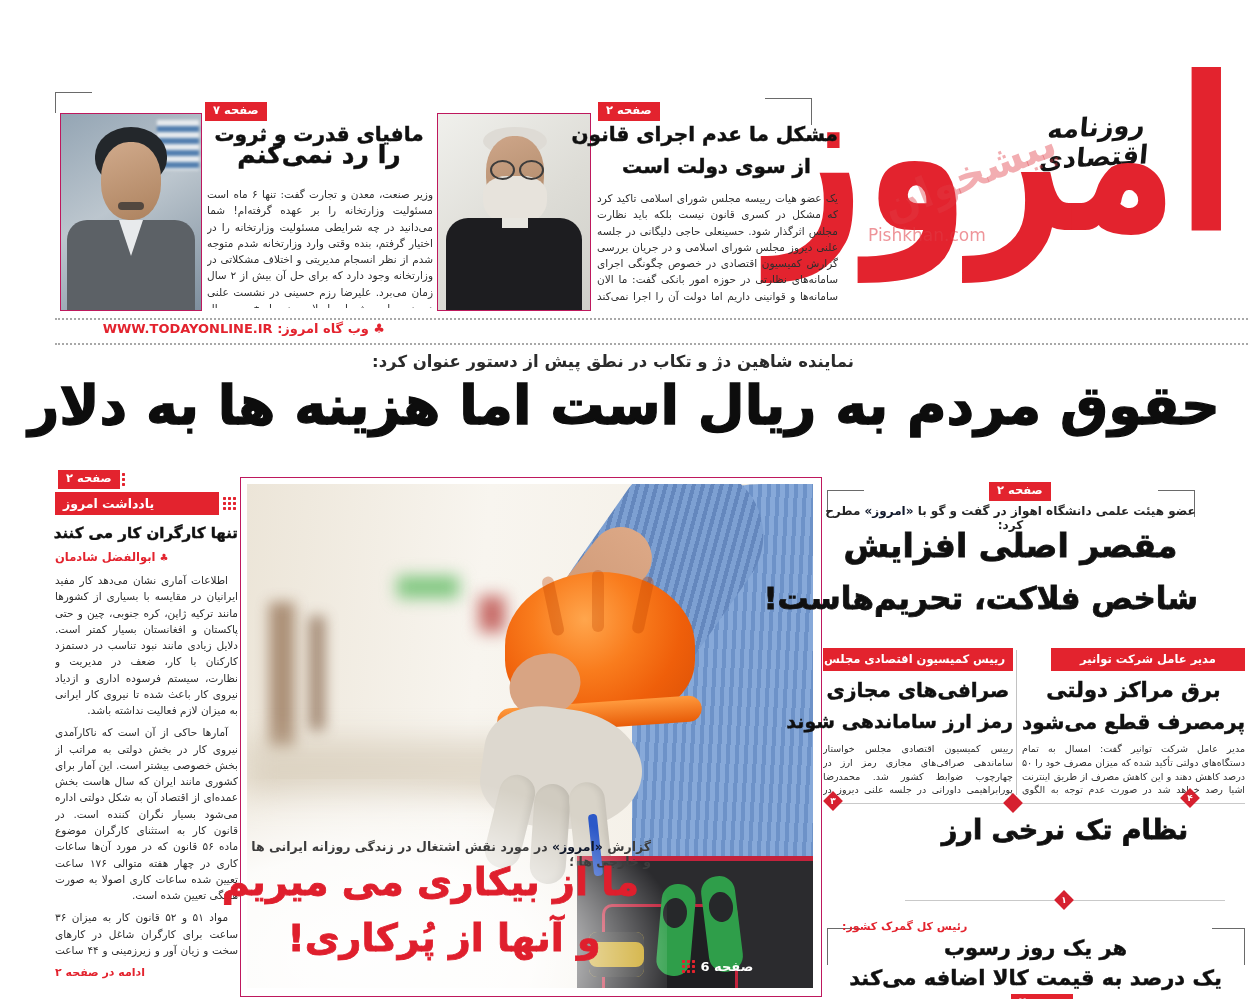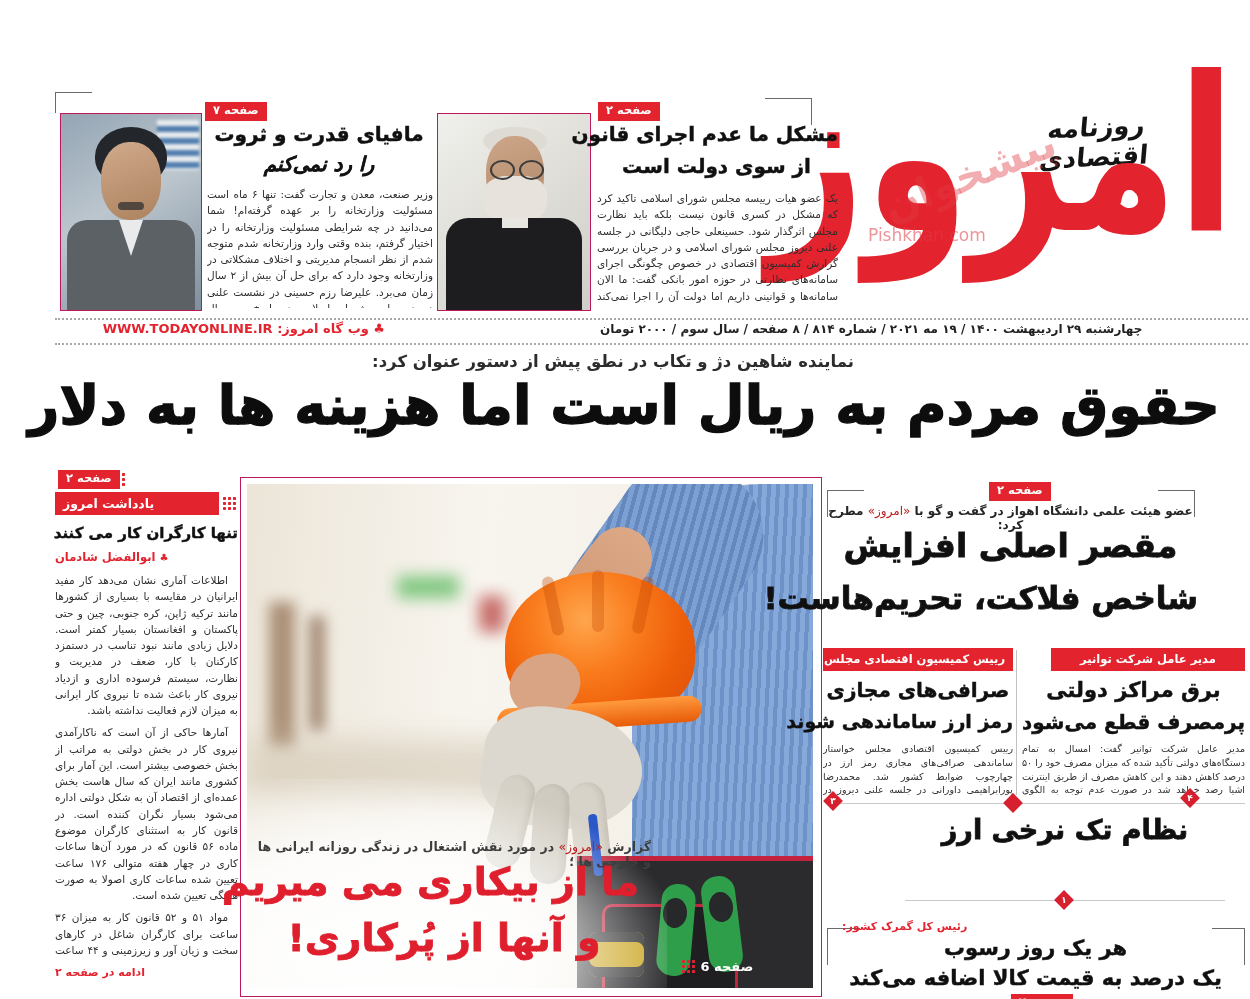--- a/index.html
+++ b/index.html
@@ -21,21 +21,21 @@
   .dotline{border-top:2px dotted #a8a8a8;height:0;}
   .vline{border-left:1px solid #c2c2c2;width:0;}
   .hline{border-top:1px solid #c9c9c9;height:0;}
   .bracket-tl{border-top:1.5px solid #6a6a6a;border-left:1.5px solid #6a6a6a;}
   .bracket-tr{border-top:1.5px solid #6a6a6a;border-right:1.5px solid #6a6a6a;}
   .diamond{width:14px;height:14px;background:#d6202f;transform:rotate(45deg);}
   .diamond span{display:block;width:14px;height:14px;transform:rotate(-45deg);
                 color:#fff;font-size:9px;font-weight:bold;text-align:center;line-height:14px;}
   .club{color:#e3232e;font-weight:bold;}
   .photo-frame{border:1px solid #be185d;background:#fff;}
-  .kicker-brand{color:#b91c1c;font-weight:normal;}
+  .kicker-brand{color:#0f172a;font-weight:bold;}
   .red{color:#e3232e;}
 </style>
 </head>
 <body>
 
 <div class="page">
 
   <div class="abs" style="left:850px;top:40px;width:395px;height:280px;">
     <div class="abs" style="left:145px;top:72px;width:200px;text-align:center;font-size:26px;font-weight:bold;color:#141414;transform:rotate(-3deg) skewX(-8deg);">روزنامه اقتصادی</div>
     <div class="abs" style="left:0;top:8px;width:385px;text-align:left;font-size:168px;font-weight:bold;color:#e3232e;line-height:1;transform:scaleY(1.28);transform-origin:50% 0;letter-spacing:-4px;">امروز</div>
@@ -49,21 +49,21 @@
       <div class="abs" style="left:0;top:0;width:140px;height:196px;background:linear-gradient(150deg,#94a5b4 0%,#bcc6ce 45%,#7e8f9e 100%);"></div>
       <div class="abs" style="left:96px;top:6px;width:42px;height:50px;background:repeating-linear-gradient(180deg,#f2f4f6 0 6px,#3f72aa 6px 12px);filter:blur(1.5px);opacity:.85;"></div>
       <div class="abs" style="left:34px;top:13px;width:72px;height:58px;background:#23272b;border-radius:50% 50% 45% 45%;"></div>
       <div class="abs" style="left:40px;top:28px;width:60px;height:78px;background:linear-gradient(160deg,#cda687 10%,#b08663 90%);border-radius:46%;"></div>
       <div class="abs" style="left:57px;top:88px;width:26px;height:8px;background:#52473f;border-radius:4px;"></div>
       <div class="abs" style="left:6px;top:106px;width:128px;height:90px;background:#5c6166;border-radius:20px 20px 0 0;"></div>
       <div class="abs" style="left:58px;top:106px;width:24px;height:36px;background:#e8eaec;clip-path:polygon(0 0,100% 0,50% 100%);"></div>
     </div>
     <span class="tag abs" style="left:150px;top:12px;">صفحه ۷</span>
     <div class="abs hlc stroke-sm" style="left:150px;top:32px;width:228px;font-size:20px;">مافیای قدرت و ثروت</div>
-    <div class="abs hlc stroke-sm" style="left:150px;top:62px;width:228px;font-size:20px;font-style:italic;">را رد نمی‌کنم</div>
+    <div class="abs hlc stroke-sm" style="left:150px;top:50px;width:228px;font-size:25px;">را رد نمی‌کنم</div>
     <div class="abs jtext" style="left:152px;top:96px;width:226px;height:122px;">وزیر صنعت، معدن و تجارت گفت: تنها ۶ ماه است مسئولیت وزارتخانه را بر عهده گرفته‌ام! شما می‌دانید در چه شرایطی مسئولیت وزارتخانه را در اختیار گرفتم، بنده وقتی وارد وزارتخانه شدم متوجه شدم از نظر انسجام مدیریتی و اختلاف مشکلاتی در وزارتخانه وجود دارد که برای حل آن بیش از ۲ سال زمان می‌برد. علیرضا رزم حسینی در نشست علنی دیروز مجلس شورای اسلامی در پاسخ به سوال نماینده مردم مشهد و کلات در خصوص واردات بی رویه کالا، گفت: در ابتدا توضیحی در خصوص واردات کالاهای غیرضروری ارائه می‌کنم براساس مصوبه سران قوا در خرداد سال ۹۷ از ۸ هزار و...</div>
   </div>
 
   <div class="abs" style="left:435px;top:90px;width:403px;height:222px;">
     <div class="abs bracket-tr" style="left:330px;top:8px;width:46px;height:26px;"></div>
     <div class="abs photo-frame" style="left:2px;top:23px;width:152px;height:196px;overflow:hidden;">
       <div class="abs" style="left:0;top:0;width:152px;height:196px;background:linear-gradient(140deg,#f0f0ec 0%,#dddcd6 55%,#cfcfc9 100%);"></div>
       <div class="abs" style="left:45px;top:13px;width:64px;height:28px;background:#dedbd5;border-radius:50%;"></div>
       <div class="abs" style="left:48px;top:22px;width:58px;height:76px;background:linear-gradient(160deg,#cba386 10%,#b08a6a 90%);border-radius:46%;"></div>
       <div class="abs" style="left:45px;top:62px;width:64px;height:50px;background:#e7e3dc;border-radius:40% 40% 55% 55%;"></div>
@@ -78,21 +78,20 @@
     <div class="abs jtext" style="left:162px;top:100px;width:241px;height:118px;">یک عضو هیات رییسه مجلس شورای اسلامی تاکید کرد که مشکل در کسری قانون نیست بلکه باید نظارت مجلس اثرگذار شود. حسینعلی حاجی دلیگانی در جلسه علنی دیروز مجلس شورای اسلامی و در جریان بررسی گزارش کمیسیون اقتصادی در خصوص چگونگی اجرای سامانه‌های نظارتی در حوزه امور بانکی گفت: ما الان سامانه‌ها و قوانینی داریم اما دولت آن را اجرا نمی‌کند پس اشکال در کسری قانون نیست بلکه در عدم اجرای قانون است. بنابراین ما باید به سمتی برویم که نظارت مجلس را اثرگذار کنیم به نحوی که رئیس جمهور و هیچ وزیر، مدیر و استانداری جرات عمل خلاف قانون نداشته باشد و...</div>
   </div>
 
   <div class="abs dotline" style="left:55px;top:318px;width:1193px;"></div>
   <div class="abs dotline" style="left:55px;top:343px;width:1193px;"></div>
   <div class="abs" style="left:55px;top:321px;width:330px;direction:rtl;text-align:right;font-size:13px;font-weight:bold;color:#e3232e;">
     <span class="club">♣</span>
     <span>وب گاه امروز:</span>
     <span style="direction:ltr;unicode-bidi:embed;">WWW.TODAYONLINE.IR</span>
   </div>
-  <div class="abs" style="left:600px;top:322px;width:645px;text-align:left;font-size:12px;font-weight:bold;color:#222;">چهارشنبه ۲۹ اردیبهشت ۱۴۰۰ / ۱۹ مه ۲۰۲۱ / شماره ۸۱۴ / ۸ صفحه / سال سوم / ۲۰۰۰ تومان</div>
 
   <div class="abs" style="left:188px;top:352px;width:850px;text-align:center;font-size:16.5px;font-weight:bold;color:#2c2c2c;">نماینده شاهین دژ و تکاب در نطق پیش از دستور عنوان کرد:</div>
   <div class="abs stroke-heavy" style="left:30px;top:374px;width:1190px;text-align:center;font-size:54px;font-weight:bold;color:#0d0d0d;white-space:nowrap;letter-spacing:-1px;">حقوق مردم به ریال است اما هزینه ها به دلار</div>
 
   <div class="abs" style="left:55px;top:470px;width:183px;height:527px;">
     <span class="tag abs" style="left:3px;top:0;">صفحه ۲</span>
     <div class="abs dots" style="left:56px;top:2px;"></div>
     <div class="abs redbar" style="left:0;top:22px;width:148px;height:23px;">یادداشت امروز</div>
     <div class="abs dots" style="left:167px;top:26px;"></div>
     <div class="abs hlc stroke-sm" style="left:0;top:54px;width:183px;font-size:15px;letter-spacing:-0.3px;">تنها کارگران کار می کنند</div>

